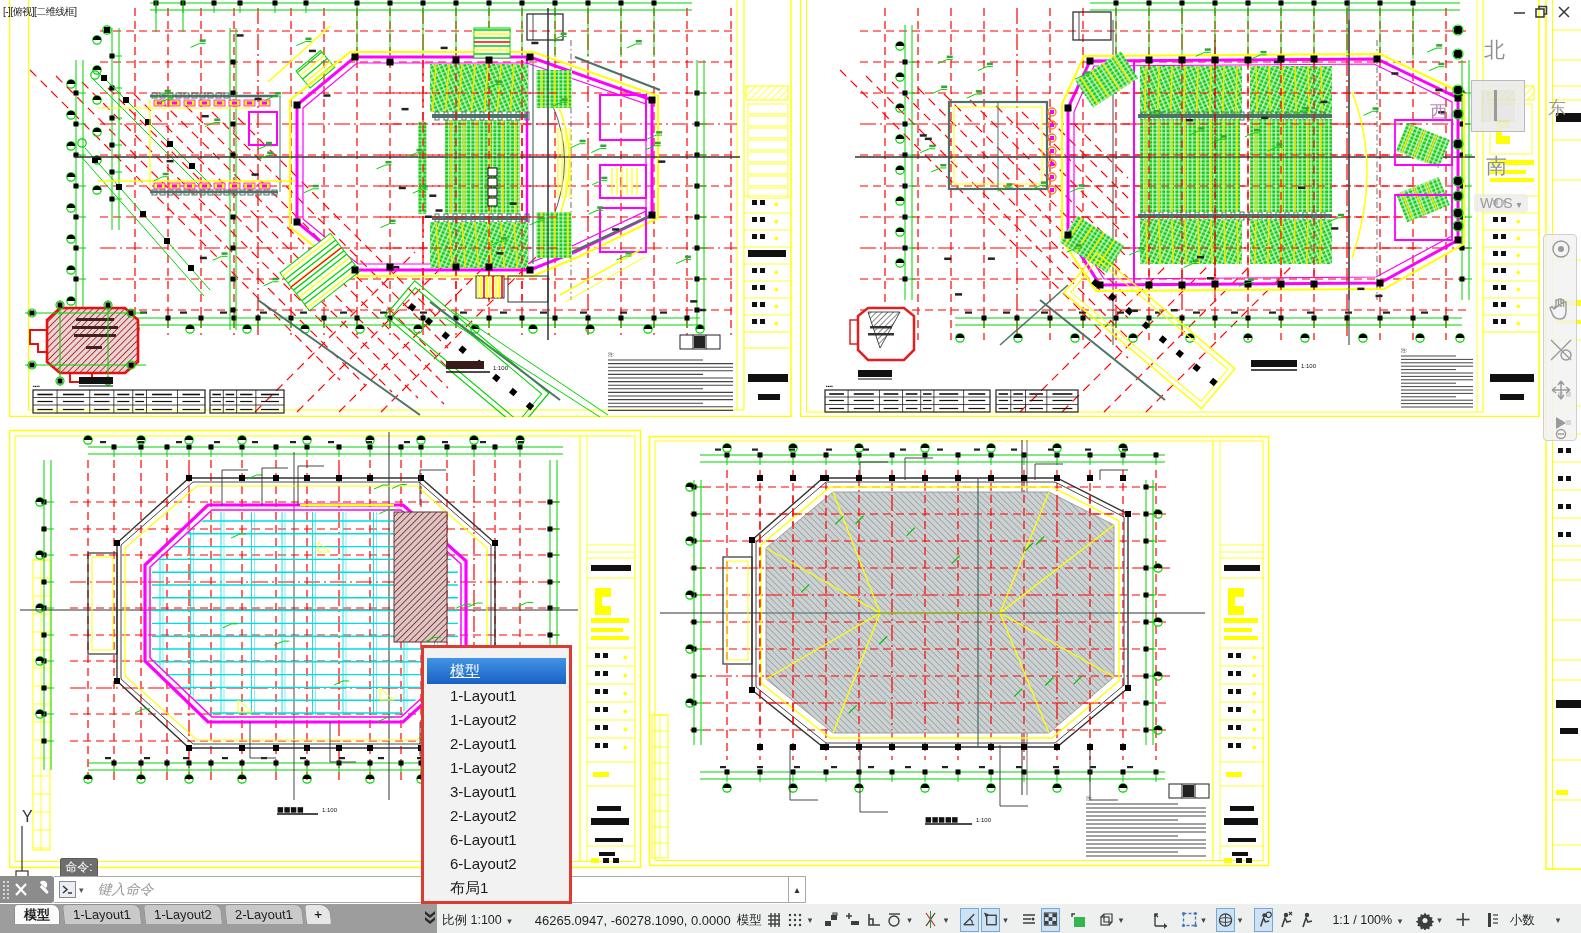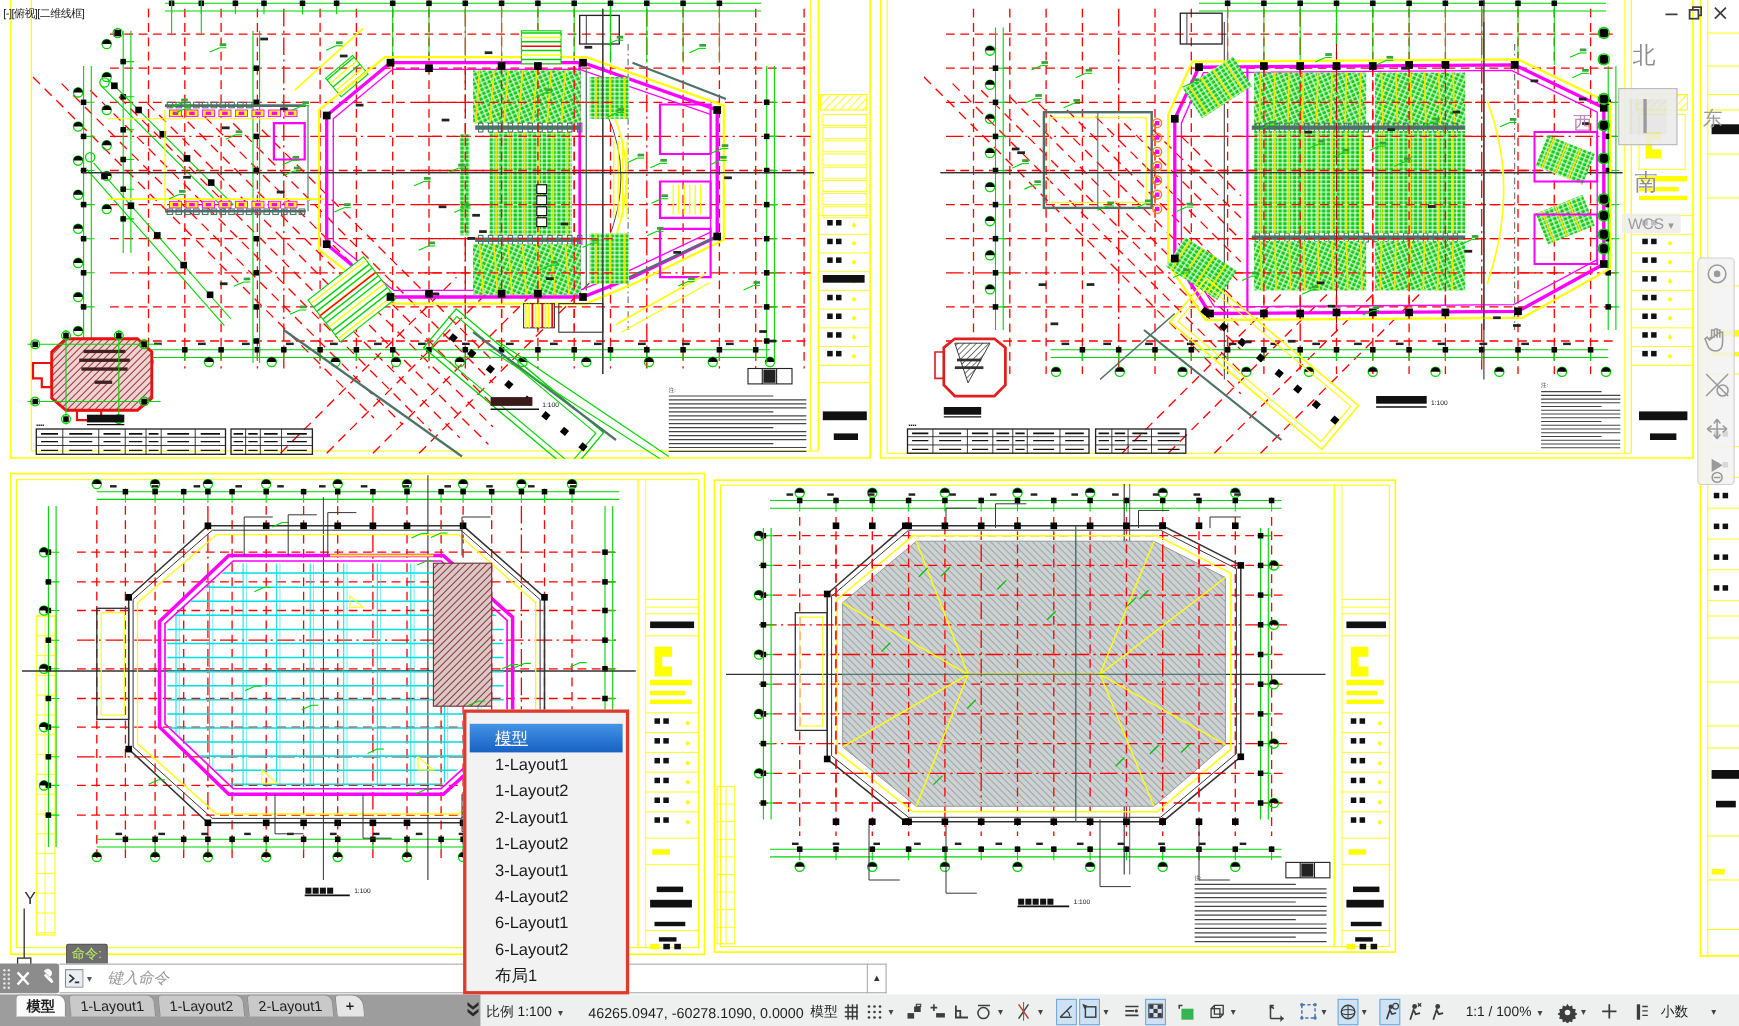--- a/index.html
+++ b/index.html
@@ -13,21 +13,21 @@
 .vc-e{position:absolute;left:112px;top:66px;font-size:18px;color:#9a9a9a}
 .vc-w{position:absolute;left:-6px;top:70px;font-size:18px;color:#a86fa8;opacity:.8}
 .vc-s{position:absolute;left:50px;top:122px;font-size:21px;color:#8f8f8f;text-shadow:0 0 2px #fff}
 .vc-wcs{position:absolute;left:38px;top:164px;font-size:14px;color:#9a9a9a;background:rgba(235,235,235,.8);padding:1px 6px;border-radius:3px}
 .vc-tri{font-size:10px;color:#9a9a9a}
 .navbar{position:absolute;left:1543px;top:234px;width:34px;height:207px;background:rgba(243,243,243,.88);border:1px solid #cfcfcf;border-radius:4px}
 .layoutmenu{position:absolute;left:421px;top:645px;width:151px;height:259px;background:#f2f2f2;border:3px solid #dd3b30;padding-top:10px;z-index:30}
 .lm-sel{margin:0 3px;height:26px;background:linear-gradient(#4294e5,#1861c4);display:flex;align-items:center}
 .lm-sel span{color:#fff;font-size:15px;margin-left:23px;text-decoration:underline}
 .lm-item{height:24px;line-height:24px;padding-left:26px;font-size:15px;color:#1a1a1a}
-.cmdtip{position:absolute;left:60px;top:858px;width:38px;height:29px;background:#6e6e6e;color:#bef264;font-size:12px;text-align:center;line-height:17px;border-radius:2px;border:1px solid #5a5a5a}
+.cmdtip{position:absolute;left:60px;top:858px;width:38px;height:29px;background:#6e6e6e;color:#ffffff;font-size:12px;text-align:center;line-height:17px;border-radius:2px;border:1px solid #5a5a5a}
 .cmdtip:after{content:'';position:absolute;left:16px;top:17px;border:5px solid transparent;border-top-color:#6e6e6e}
 .cmddock{position:absolute;left:0;top:876px;width:806px;height:27px;display:flex;z-index:10}
 .cd-grip{width:54px;height:27px;background:#8c8c8c;border-radius:0 3px 3px 0}
 .cd-field{flex:1;background:#fff;border:1px solid #a9a9a9;border-left:none;display:flex;align-items:center;position:relative}
 .cd-prompt{margin-left:5px;display:flex}
 .cd-dd{font-size:9px;color:#555;margin-left:3px}
 .cd-ph{margin-left:14px;font-size:14px;font-style:italic;color:#9a9a9a}
 .cd-up{width:17px;height:27px;background:#fff;border:1px solid #a9a9a9;border-left:none;font-size:10px;color:#333;text-align:center;line-height:25px}
 .tabbar{position:absolute;left:0;top:904px;width:437px;height:29px;background:#9d9d9d;display:flex;align-items:flex-start;padding-left:14px;z-index:20}
 .tab{height:20px;line-height:19px;font-size:13px;color:#1f1f1f;background:#c9c9c9;padding:0 9px;margin-right:3px;border-radius:4px 7px 0 0;transform:skewX(6deg);border:1px solid #8f8f8f;border-bottom:none}
@@ -2497,21 +2497,21 @@
 
 <div class="layoutmenu">
       <div class="lm-sel">
         <span>模型</span>
       </div>
       <div class="lm-item">1-Layout1</div>
       <div class="lm-item">1-Layout2</div>
       <div class="lm-item">2-Layout1</div>
       <div class="lm-item">1-Layout2</div>
       <div class="lm-item">3-Layout1</div>
-      <div class="lm-item">4-Layout2</div>
+      <div class="lm-item">2-Layout2</div>
       <div class="lm-item">6-Layout1</div>
       <div class="lm-item">6-Layout2</div>
       <div class="lm-item">布局1</div>
     </div>
 
 <div class="cmdtip">命令:</div>
 
 <div class="cmddock">
 <div class="cd-grip"><svg width="54" height="27" viewBox="0 0 54 27">
 <g fill="#e8e8e8">

